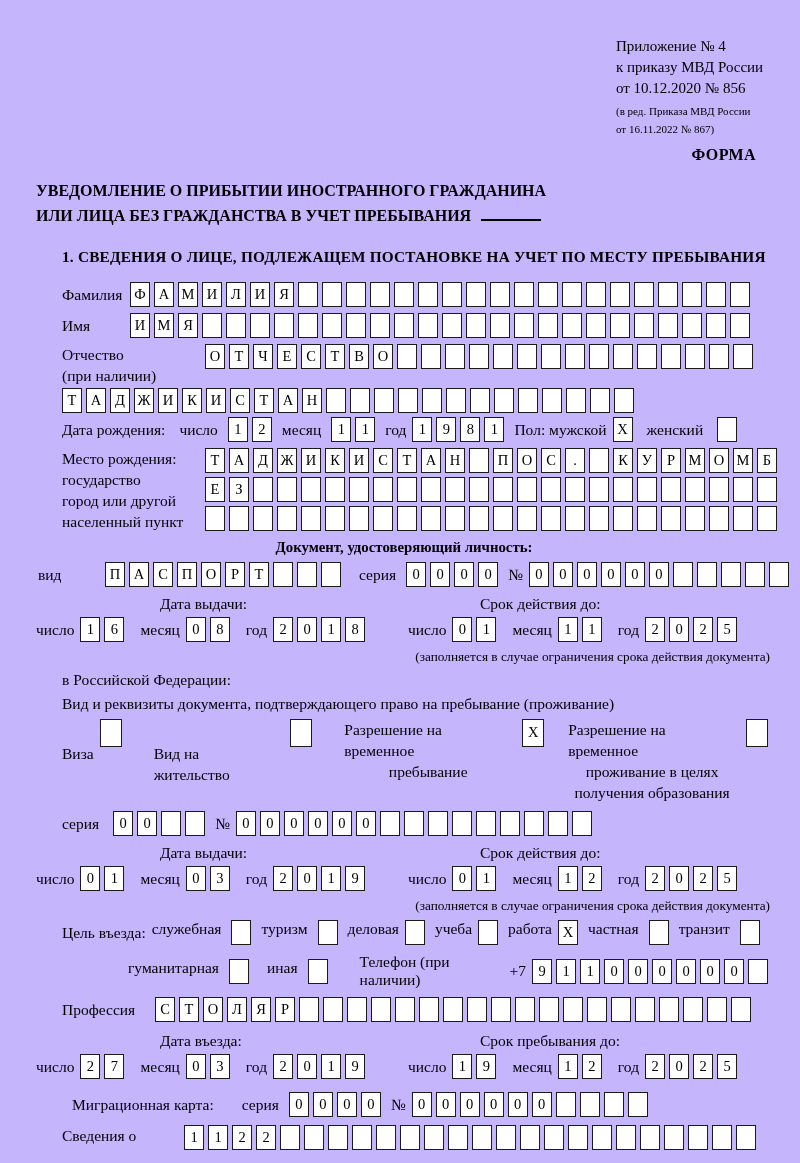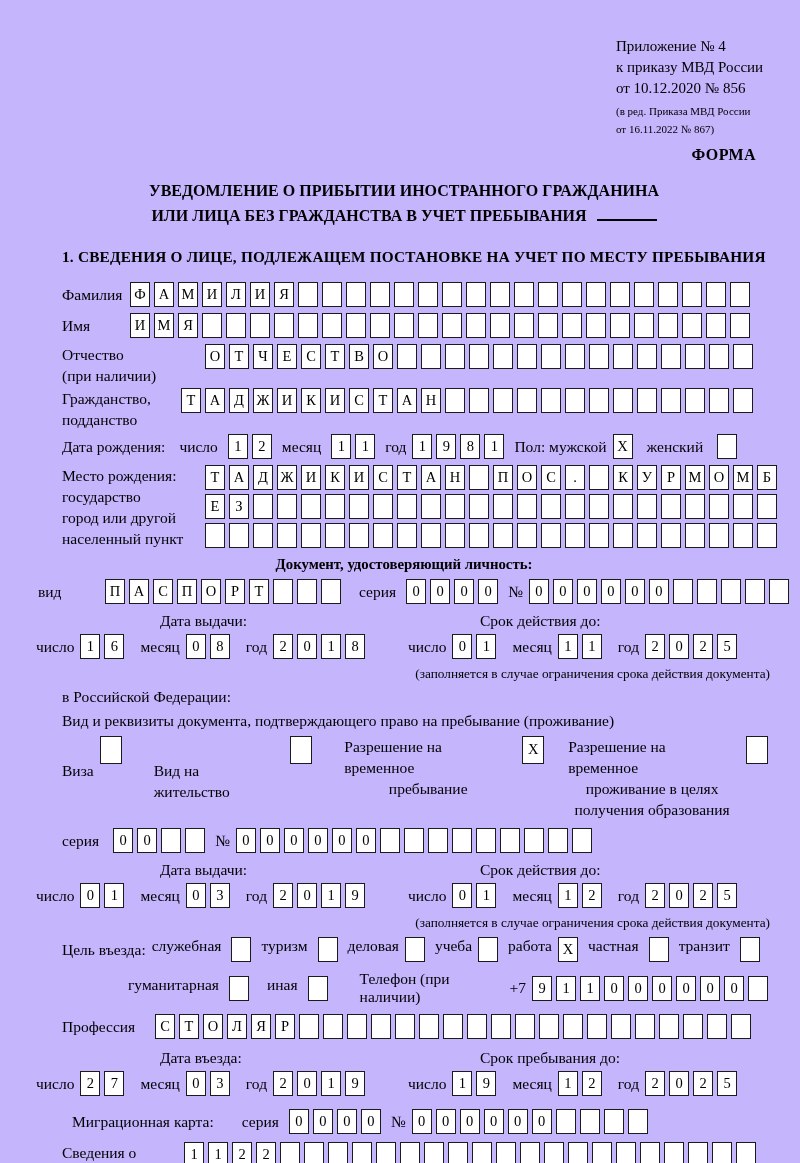--- a/index.html
+++ b/index.html
@@ -6,21 +6,21 @@
   html,body { margin:0; padding:0; background:#fff; }
   body { font-family:"Liberation Serif","DejaVu Serif",serif; color:#000; }
   .page { position:relative; width:800px; height:1163px; background:#c4b5fd;
           padding:0 28px 0 36px; overflow:hidden; }
 
   
   .appendix { position:absolute; left:616px; top:36px; font-size:15px; line-height:21px; }
   .amend { font-size:11px; line-height:18px; margin-top:3px; }
   .forma { position:absolute; right:44px; top:146px; font-weight:bold; font-size:16px; letter-spacing:.4px; }
 
-  .title { padding-top:178px; text-align:center; font-weight:bold; font-size:16px; line-height:25px; }
+  .title { padding-top:178px; text-align:left; font-weight:bold; font-size:16px; line-height:25px; }
   .underline { display:inline-block; width:60px; height:14px; border-bottom:2px solid #000; margin-left:10px; }
   .sec-heading { margin-top:20px; margin-left:26px; font-weight:bold; font-size:15.3px; letter-spacing:.2px; }
 
   
   .row { display:flex; align-items:center; margin-left:26px; font-size:15.5px; }
   .rowtop { align-items:flex-start; }
   .lbl { flex:0 0 auto; }
   .lblcol { flex:0 0 auto; line-height:21px; }
   .boxes { display:inline-flex; flex-wrap:nowrap; flex:0 0 auto; }
   .cell { display:inline-block; flex:0 0 auto; width:20px; height:25px; border:1.5px solid #1b1b1b;
@@ -166,24 +166,20 @@
         <span class="cell"></span>
         <span class="cell"></span>
         <span class="cell"></span>
         <span class="cell"></span>
         <span class="cell"></span>
         <span class="cell"></span>
       </span>
   </div>
 
   <div class="row rowtop mt2">
-    <span class="lblcol w119">
-      <div>Гражданство,</div>
-      <div>подданство</div>
-    </span>
     <span class="boxes">
         <span class="cell">Т</span>
         <span class="cell">А</span>
         <span class="cell">Д</span>
         <span class="cell">Ж</span>
         <span class="cell">И</span>
         <span class="cell">К</span>
         <span class="cell">И</span>
         <span class="cell">С</span>
         <span class="cell">Т</span>

